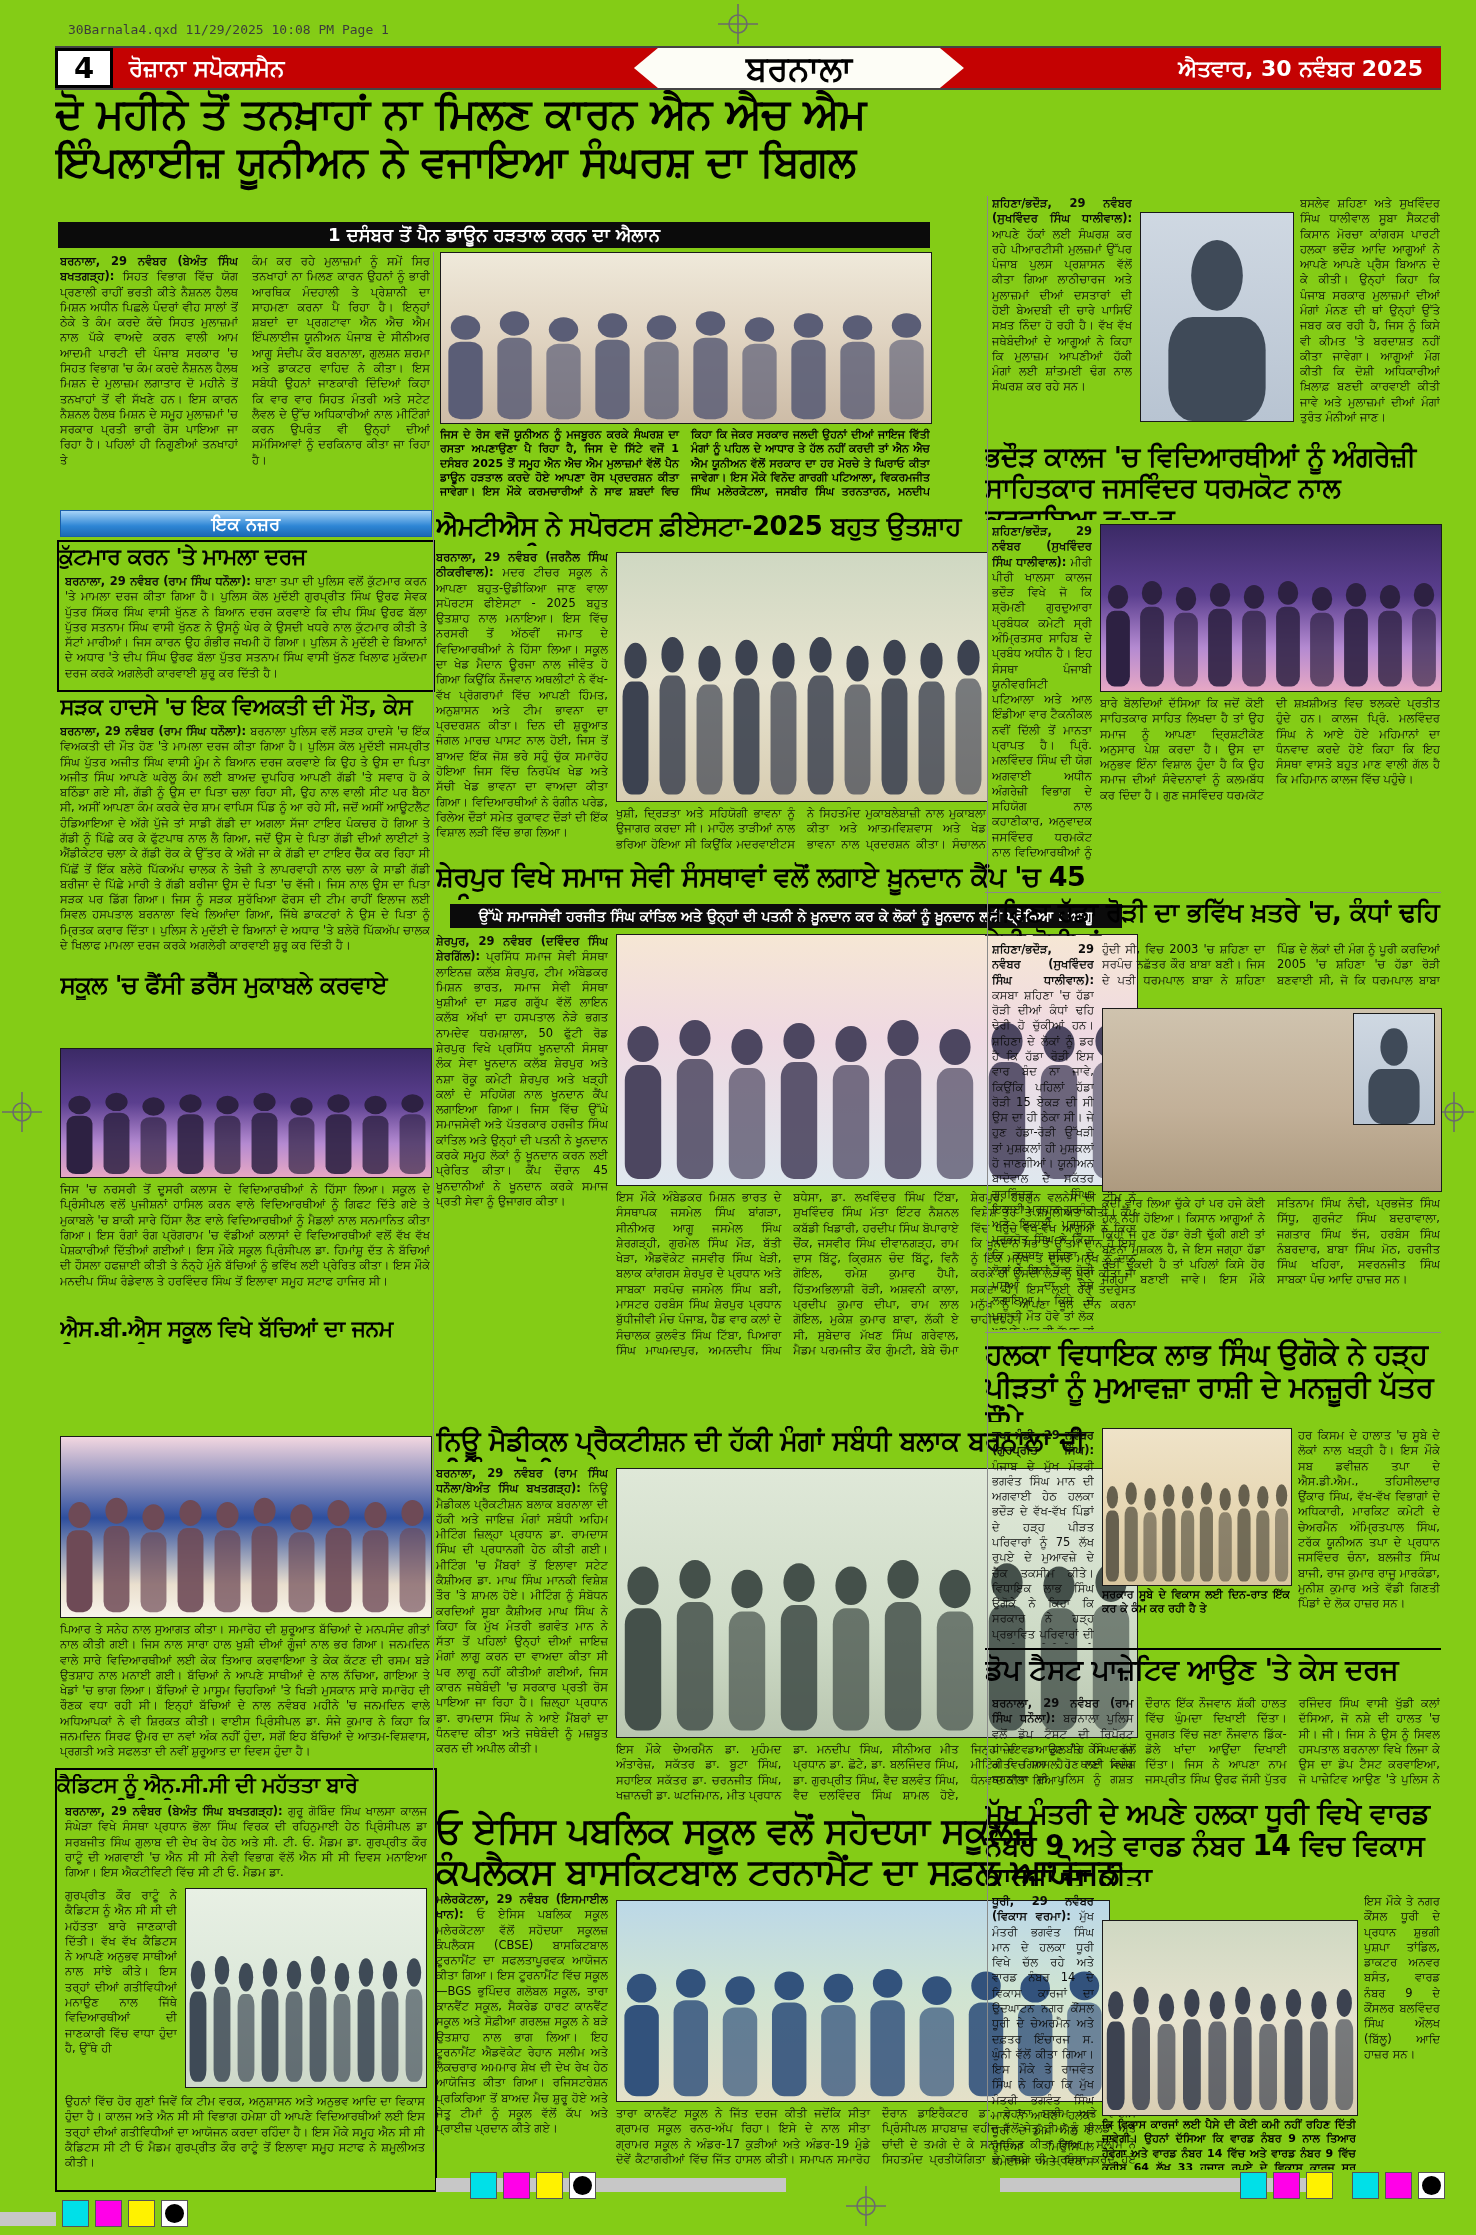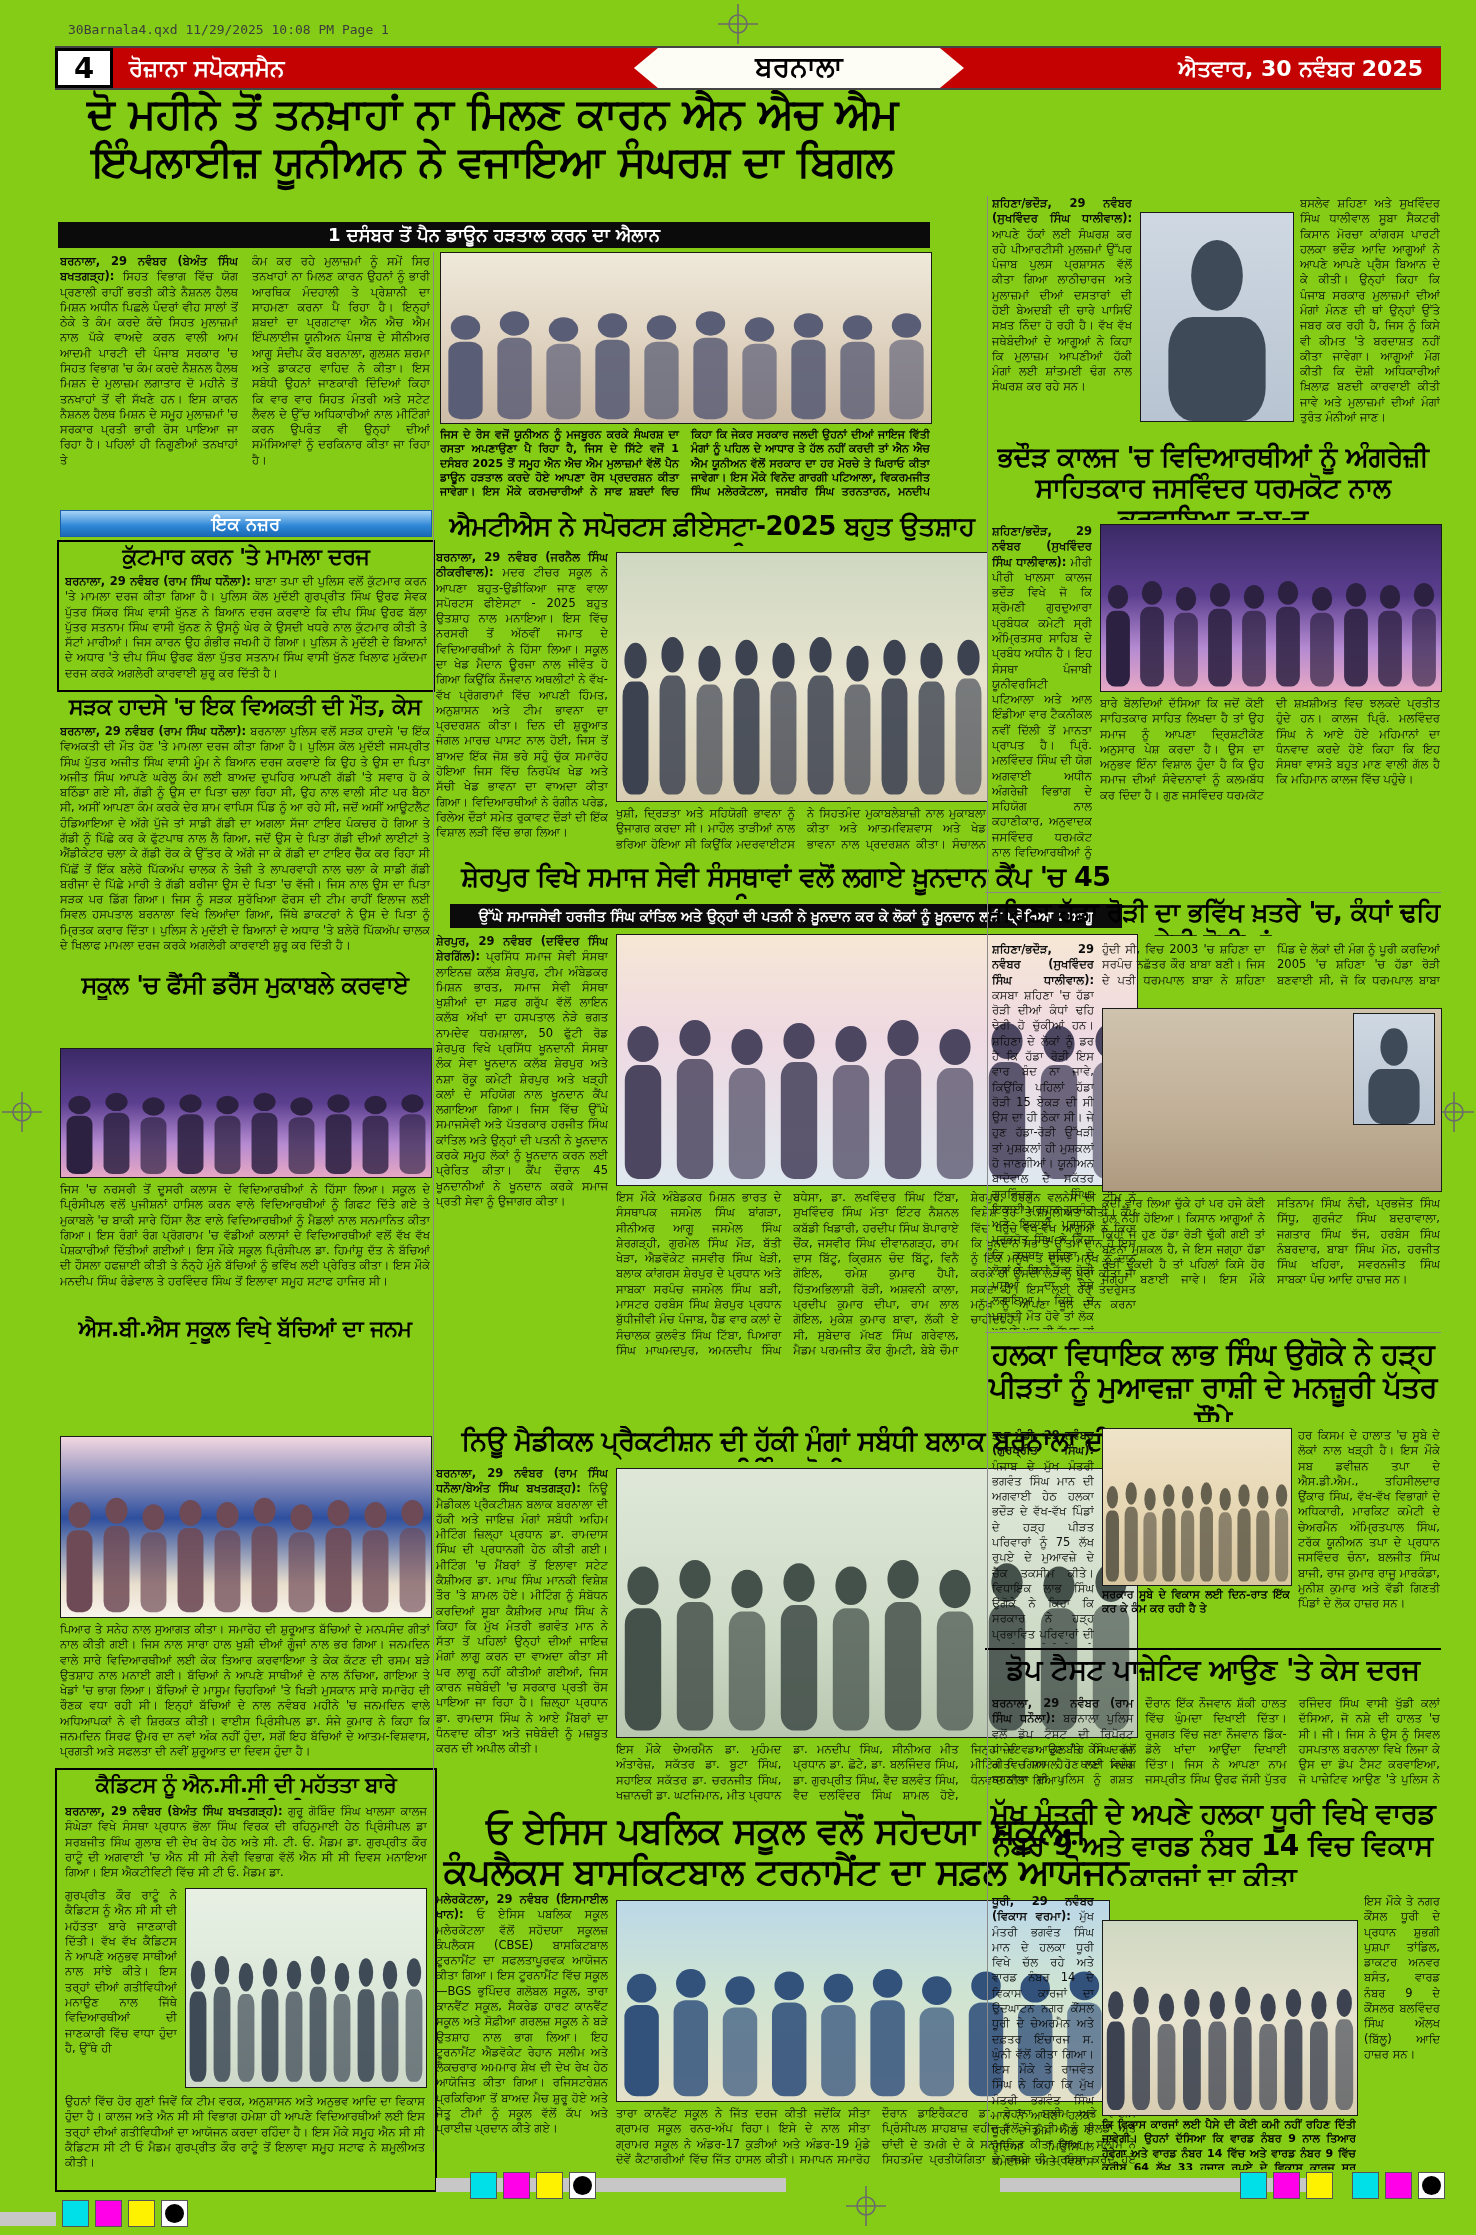--- a/index.html
+++ b/index.html
@@ -4,36 +4,36 @@
 <style>
   html,body{margin:0;padding:0;background:#fff;}
   .page{position:relative;width:1476px;height:2235px;background:#84cc16;overflow:hidden;
         font-family:"DejaVu Sans","Liberation Sans",sans-serif;color:#000;}
   .abs{position:absolute;}
   .mono{font-family:"DejaVu Sans Mono","Liberation Mono",monospace;}
   .txt{font-size:11.5px;line-height:1.33;text-align:justify;overflow:hidden;color:#0c0c0c;}
   .txt b{font-weight:700;}
   .c2{column-count:2;column-gap:12px;}
   .c3{column-count:3;column-gap:12px;}
-  .hl{font-weight:800;text-align:center;letter-spacing:-0.5px;line-height:1.14;overflow:hidden;}
+  .hl{font-weight:800;text-align:left;letter-spacing:-0.5px;line-height:1.14;overflow:hidden;}
   .bar{background:#0b0b0b;color:#fff;font-weight:700;text-align:center;overflow:hidden;}
   .caption{font-size:11px;font-weight:600;text-align:justify;line-height:1.3;overflow:hidden;}
   .photo{position:absolute;border:1.5px solid #1a1a1a;overflow:hidden;}
   .photo svg.crowd{position:absolute;bottom:0;left:0;width:100%;height:72%;}
   .photo svg.one{position:absolute;bottom:0;left:0;width:100%;height:100%;}
   .rule{position:absolute;background:#8a8a8a;}
   .boxed{border:2.5px solid #000;}
   .masthead{position:absolute;left:55px;top:46px;width:1386px;height:40px;display:flex;align-items:stretch;
             background:#c40202;border-top:2px solid #444;border-bottom:2px solid #444;}
   .pagenum{width:58px;background:#fff;color:#000;font-size:29px;font-weight:800;
            display:flex;align-items:center;justify-content:center;border:3px solid #000;box-sizing:border-box;}
   .mh-left{flex:1.1;color:#fff;font-size:23px;font-weight:800;display:flex;align-items:center;padding-left:16px;}
-  .mh-center{width:330px;background:#fdfdf6;color:#000;font-size:28px;font-weight:800;
+  .mh-center{width:330px;background:#fdfdf6;color:#000;font-size:34px;font-weight:800;
              display:flex;align-items:center;justify-content:center;
-             clip-path:polygon(0 50%,24px 0,calc(100% - 24px) 0,100% 50%,calc(100% - 24px) 100%,24px 100%);font-family:Liberation Mono, monospace;}
+             clip-path:polygon(0 50%,24px 0,calc(100% - 24px) 0,100% 50%,calc(100% - 24px) 100%,24px 100%);}
   .mh-right{flex:1;color:#fff;font-size:22px;font-weight:800;display:flex;align-items:center;
             justify-content:flex-end;padding-right:18px;}
   .iknazar{background:linear-gradient(180deg,#a6d4f8 0%,#2e86d5 60%,#1c6ab4 100%);color:#fff;
            font-weight:800;font-size:18px;text-align:center;border:1px solid #1b5fa8;line-height:25px;}
   
   .sc-hall{background:linear-gradient(180deg,#efe9da 0%,#e2d6c4 45%,#cdbca7 100%);color:#5a5d76;}
   .sc-stage{background:linear-gradient(180deg,#3b2a66 0%,#5b3f8f 42%,#b48ad1 74%,#e7a8c4 100%);color:#2d2142;}
   .sc-party{background:linear-gradient(180deg,#f3d7e0 0%,#2e4f9e 45%,#eadfce 82%,#f8f4ea 100%);color:#6e4a56;}
   .sc-field{background:linear-gradient(180deg,#cfd8c2 0%,#e7e3cf 52%,#d8cdb2 100%);color:#3c4250;}
   .sc-camp{background:linear-gradient(180deg,#f6e7d4 0%,#efd9e2 40%,#dfe8ef 100%);color:#4c4660;}

